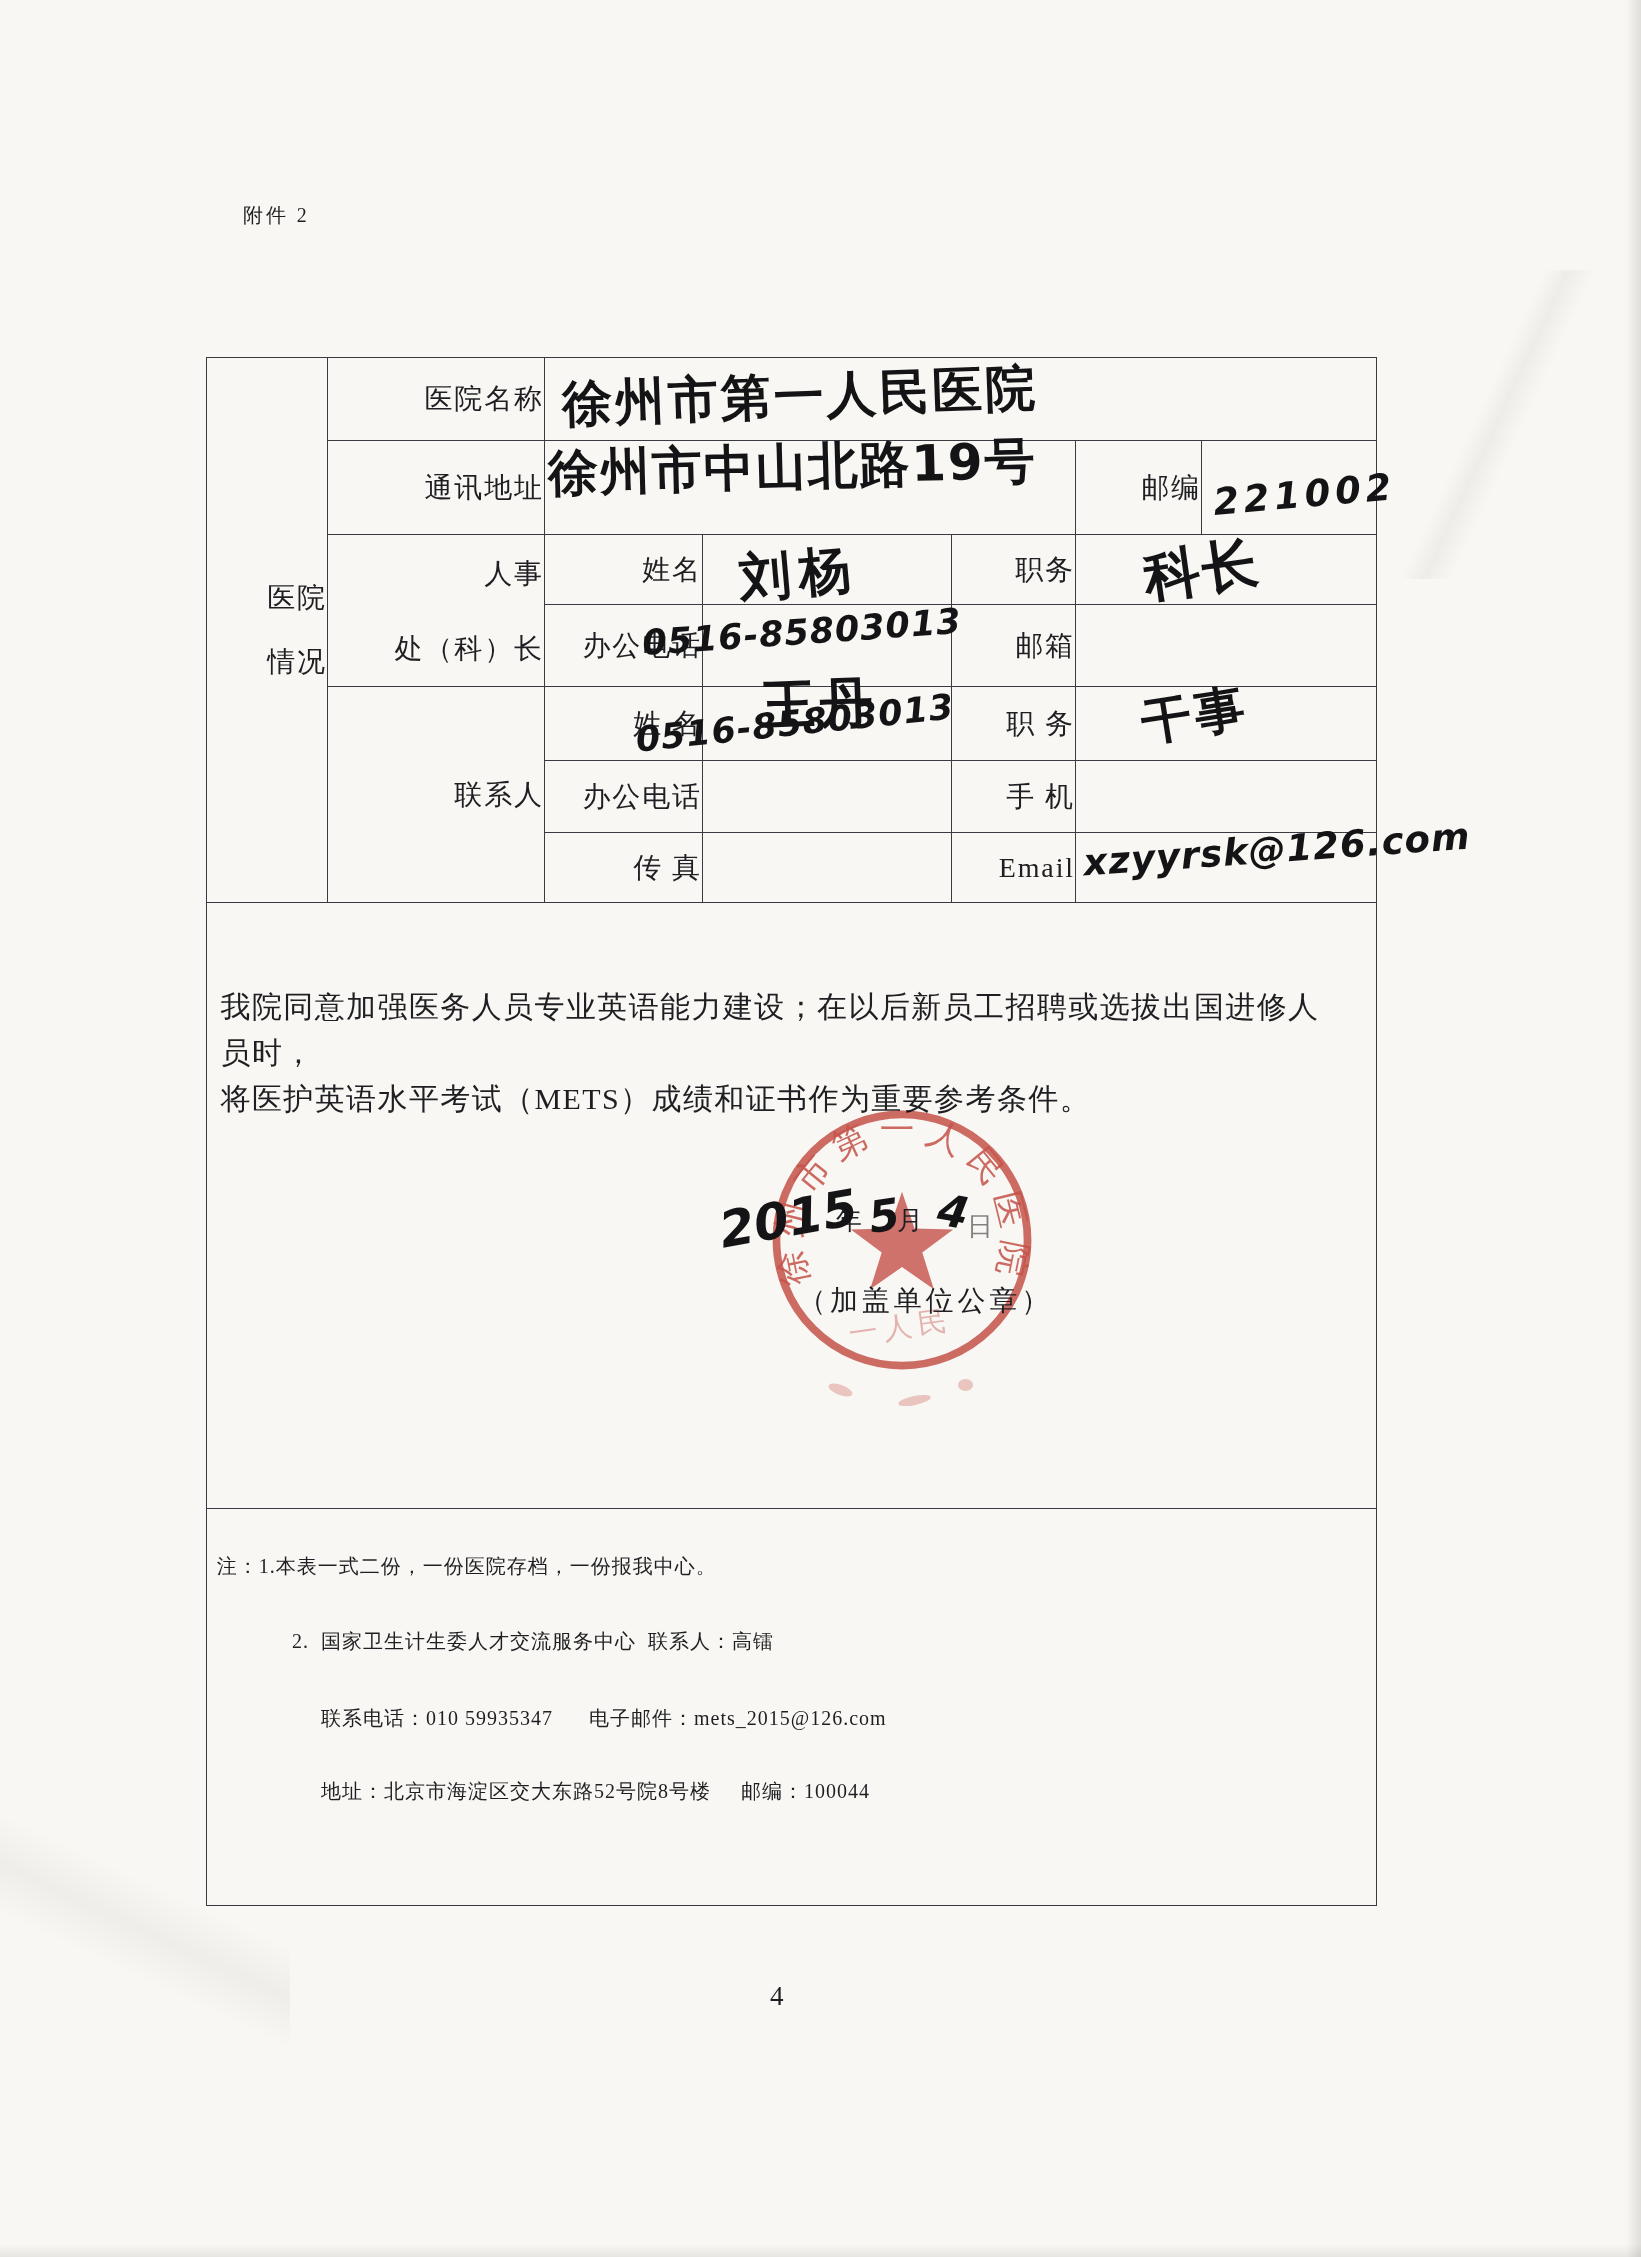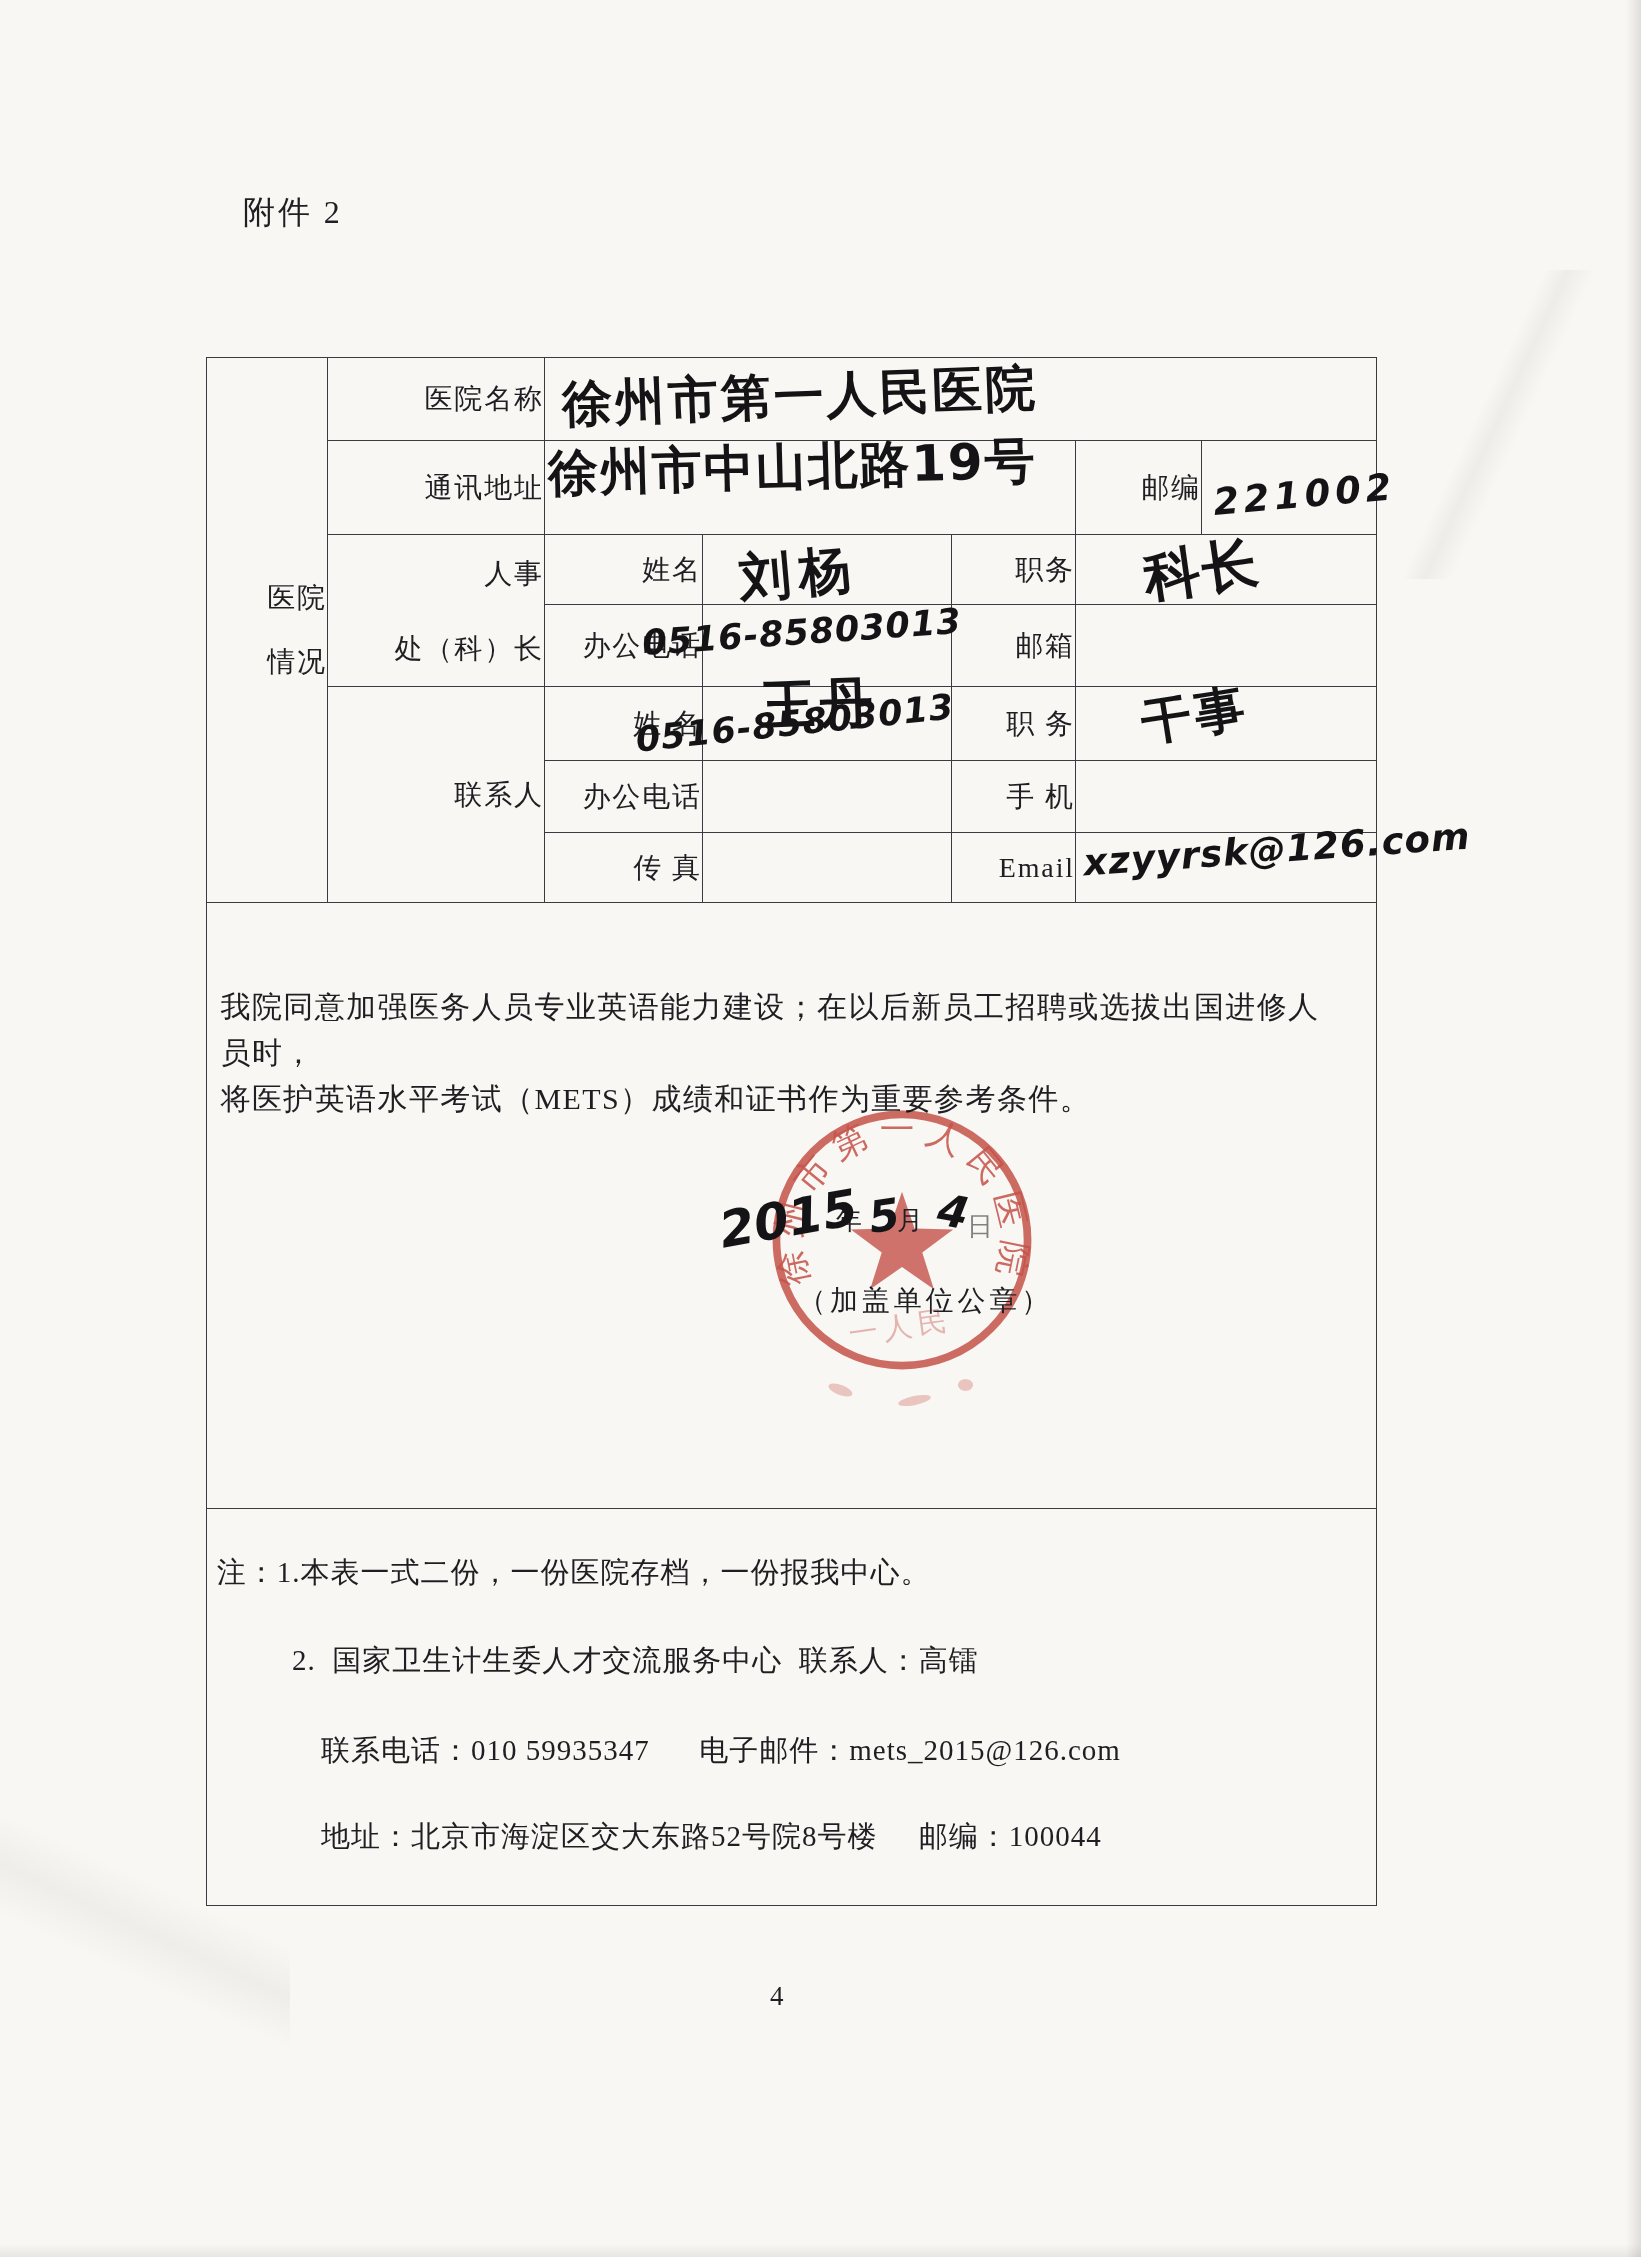--- a/index.html
+++ b/index.html
@@ -12,37 +12,37 @@
   .crease{position:absolute;pointer-events:none;}
   #crease-tr{left:1332px;top:270px;width:328px;height:309px;
     background:linear-gradient(115deg, rgba(0,0,0,0) 45%, rgba(0,0,0,0.045) 50%, rgba(0,0,0,0) 56%);}
   #crease-bl{left:0;top:1738px;width:290px;height:386px;
     background:linear-gradient(25deg, rgba(0,0,0,0) 40%, rgba(0,0,0,0.04) 50%, rgba(0,0,0,0) 60%);}
   #edge-right{right:0;top:0;width:15.4px;height:2257px;
     background:linear-gradient(to right, rgba(0,0,0,0) 0%, rgba(0,0,0,0.10) 100%);}
   #edge-bottom{left:0;bottom:0;width:1641px;height:13.5px;
     background:linear-gradient(to bottom, rgba(0,0,0,0) 0%, rgba(0,0,0,0.07) 100%);}
 
-  #attachment-label{position:absolute;left:243px;top:191px;font-size:32px;letter-spacing:2.9px;}
+  #attachment-label{position:absolute;left:243px;top:202px;font-size:20px;letter-spacing:2.9px;}
   #doc-title{position:absolute;left:206px;top:286px;width:1169px;text-align:center;
     font-size:43px;font-weight:bold;white-space:pre;}
 
   
   #form-table{position:absolute;left:206px;top:357px;border-collapse:collapse;
     table-layout:fixed;width:1169px;z-index:10;}
   #form-table td{border:1.9px solid #3a3b40;padding:0;text-align:right;
     vertical-align:middle;font-size:28px;letter-spacing:1.9px;}
   #form-table .multiline{white-space:pre-line;}
   .cell-hospital-status{line-height:64px;letter-spacing:11.6px;}
   .cell-hr-director{line-height:75px;letter-spacing:1.9px;}
   .statement-cell{vertical-align:top !important;text-align:left !important;}
   .statement-text{padding:81px 29px 0 13.5px;font-size:30px;line-height:46px;
     letter-spacing:1.4px;white-space:pre-line;}
   .notes-cell{vertical-align:top !important;text-align:left !important;}
-  .note-line{white-space:pre-wrap;font-size:29px;letter-spacing:1px;}
+  .note-line{white-space:pre-wrap;font-size:20px;letter-spacing:1px;}
   #note-1{margin:44px 0 0 9.7px;}
   #note-2{margin:48px 0 15px 85px;}
   #note-3{margin:50px 0 0 114px;}
   #note-4{margin:46px 0 0 114px;}
 
   
   .hw{position:absolute;z-index:30;color:#141416;
     font-family:"DejaVu Sans", sans-serif;white-space:nowrap;}
   .hw-cjk{font-weight:bold;}
   .hw-lat{font-style:italic;font-weight:bold;}

